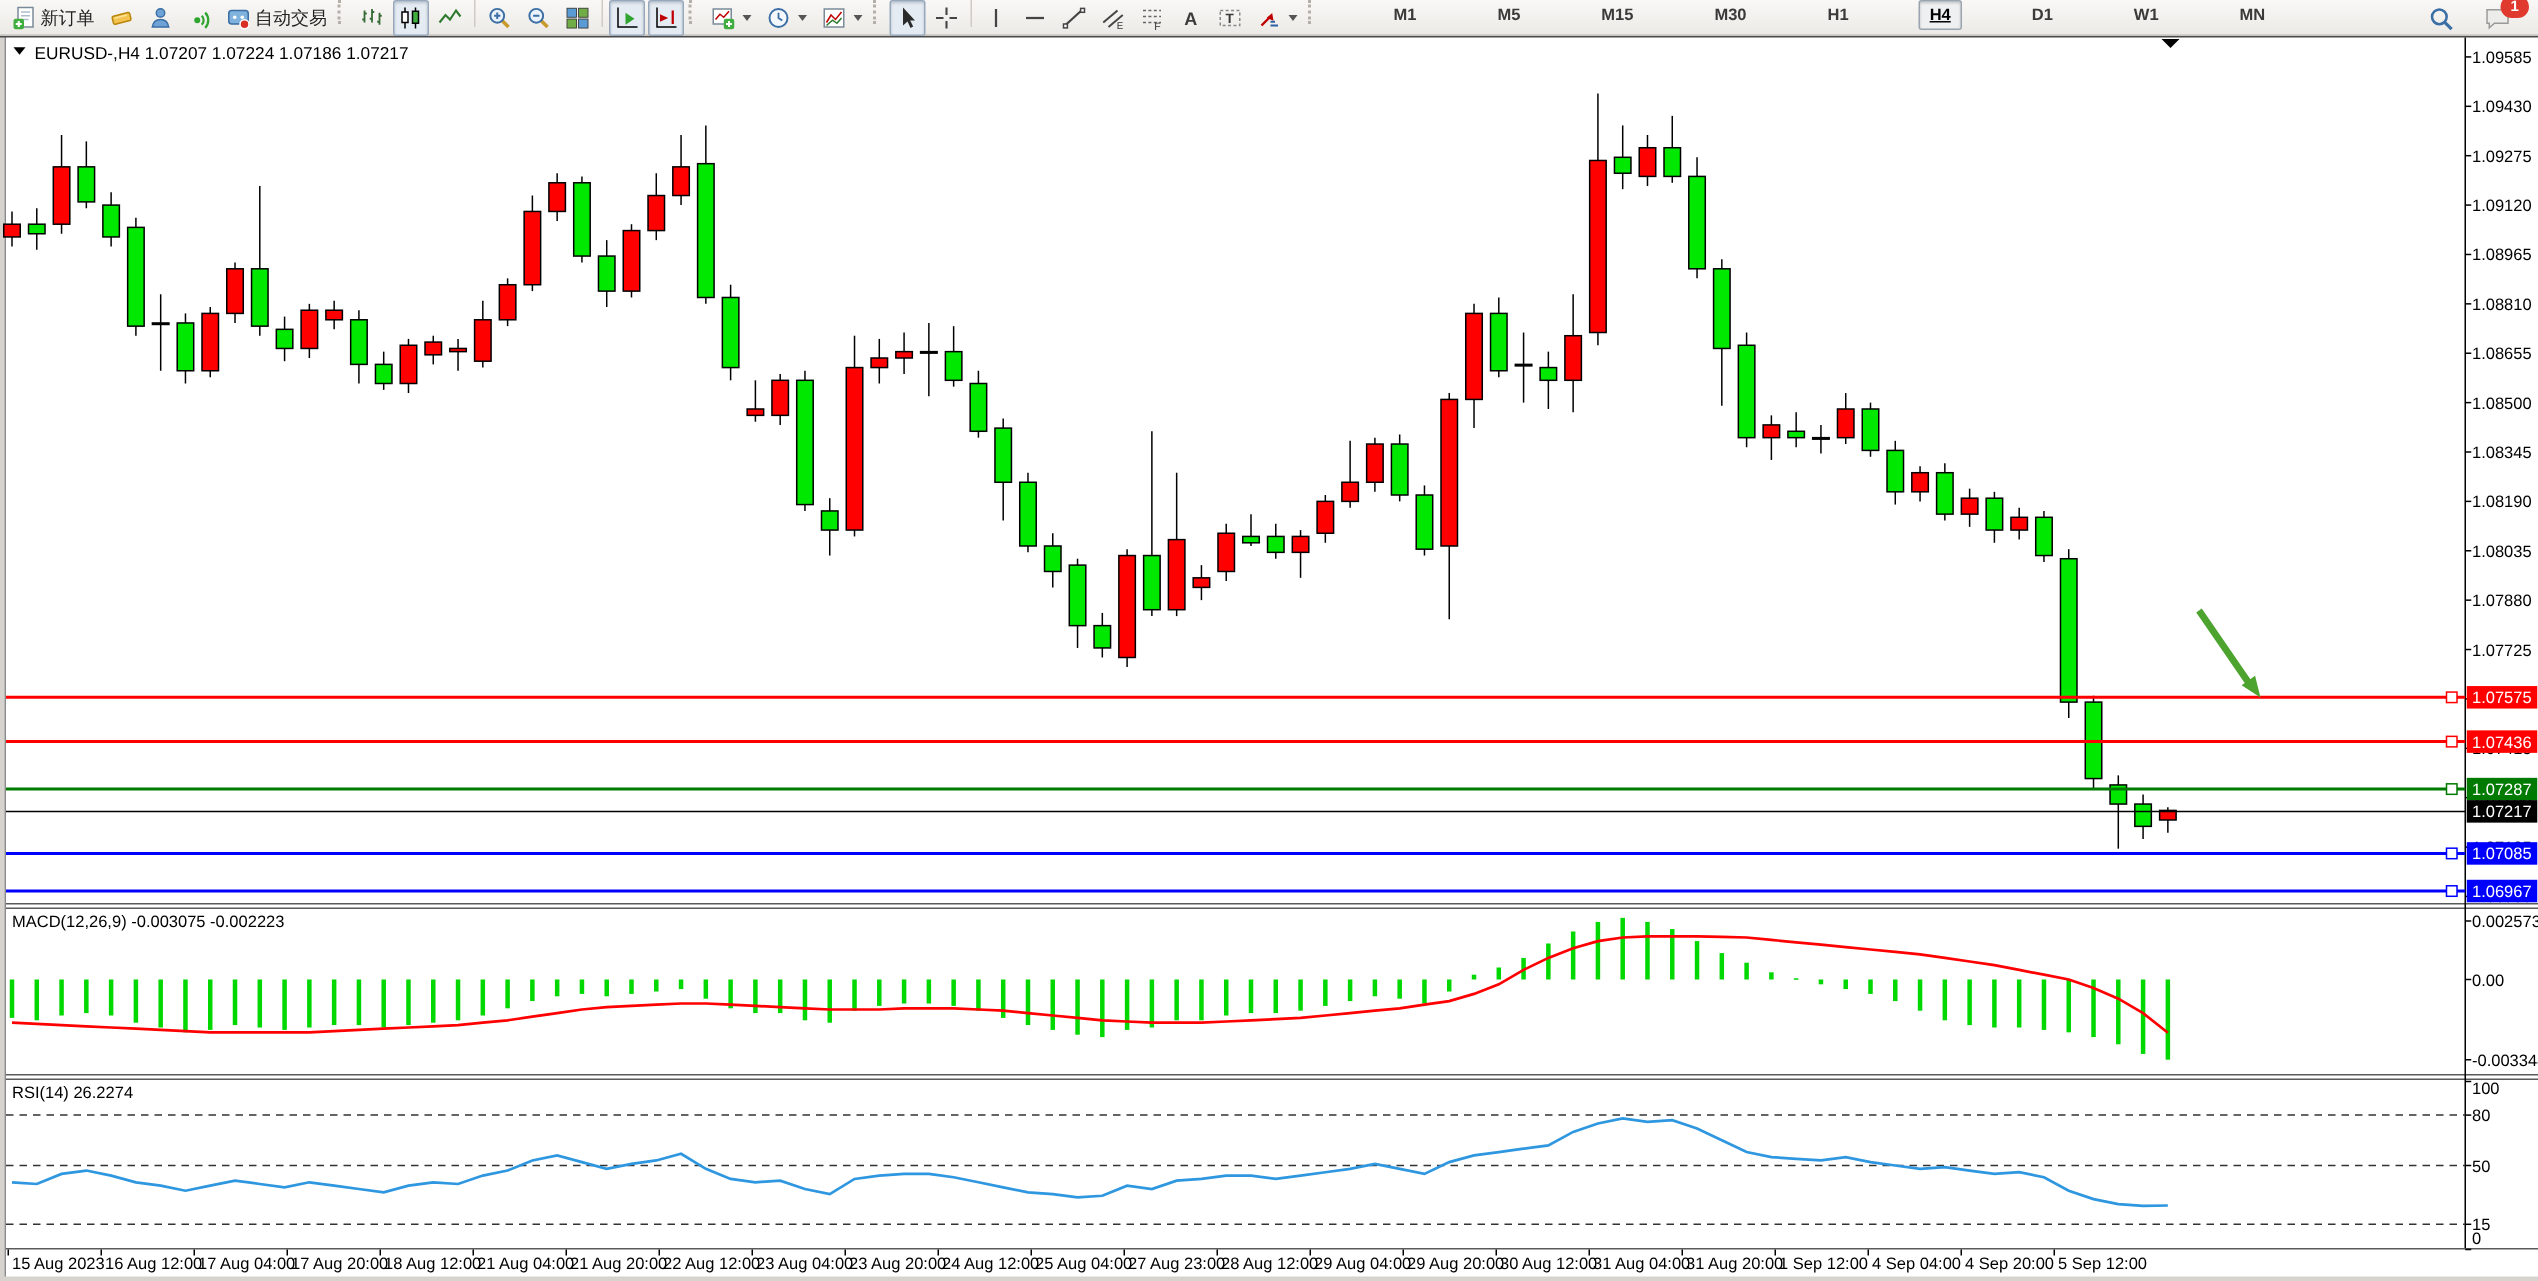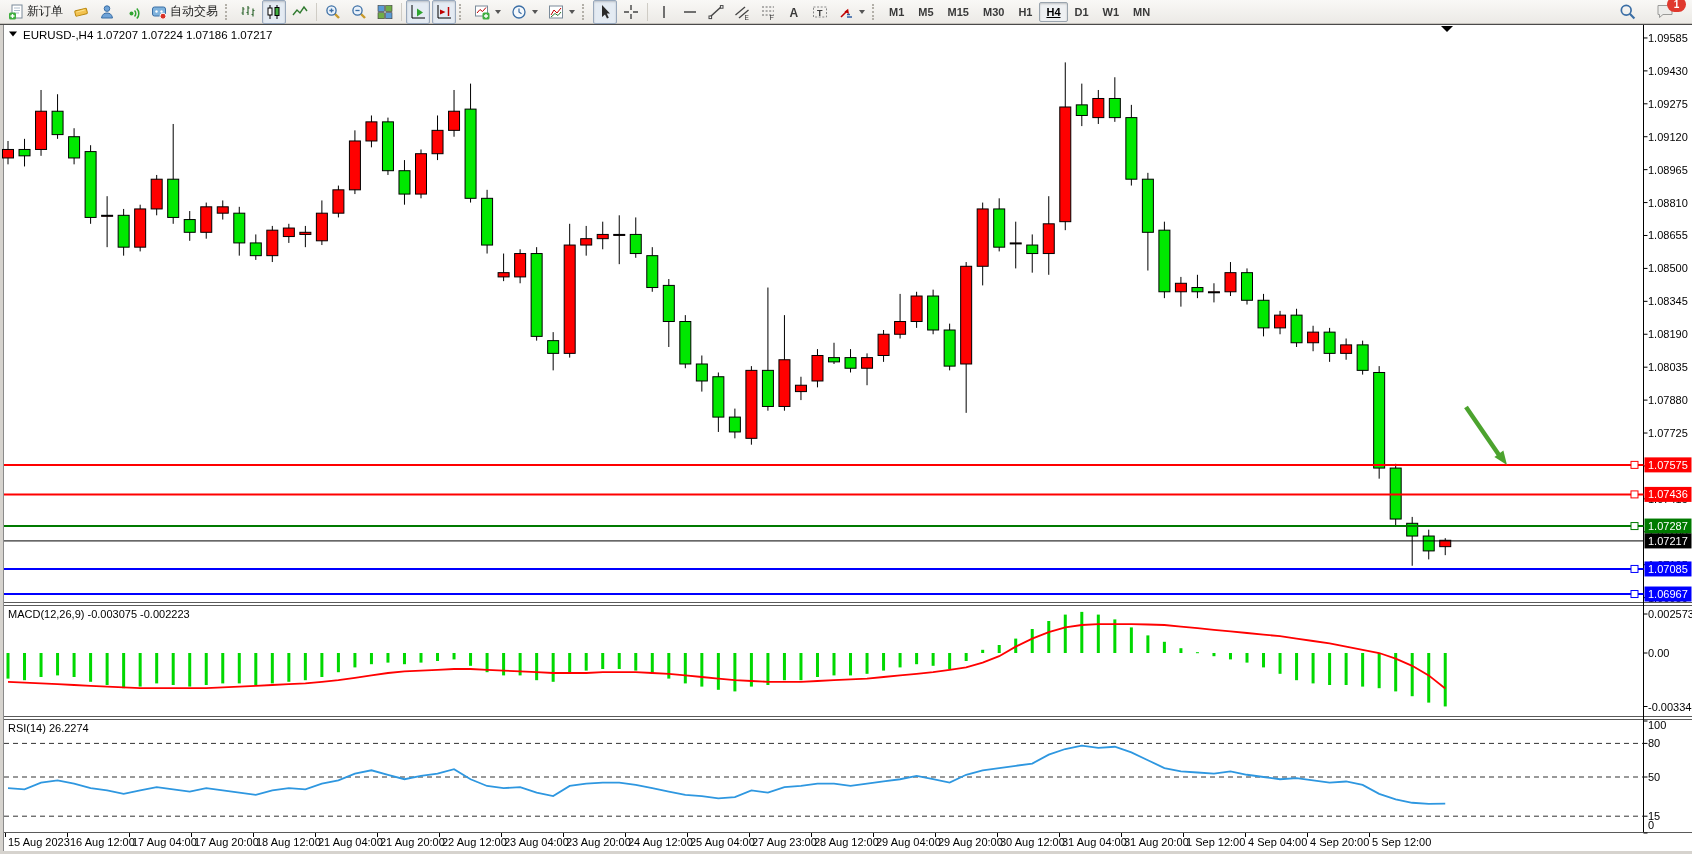--- a/index.html
+++ b/index.html
@@ -1,28 +1,28 @@
 <!DOCTYPE html>
 <html><head>
 <meta charset="utf-8">
 <style>
   html,body{margin:0;padding:0;width:1692px;height:854px;overflow:hidden;background:#d6d3ce;
     font-family:"Liberation Sans",sans-serif;-webkit-font-smoothing:antialiased;}
   .toolbar{position:absolute;top:0;left:0;width:1692px;height:24px;box-sizing:border-box;
     background:linear-gradient(#f9f8f6,#eceae6);border-bottom:1px solid #c6c3bd;
-    display:flex;align-items:center;padding:0 3px;font-size:12px;color:#222;z-index:10;}
+    display:flex;align-items:flex-start;padding:0 3px;font-size:12px;color:#222;z-index:10;}
   .tbtn{height:20px;display:flex;align-items:center;gap:3px;padding:1px 3px;margin:0 1px;
     border:1px solid transparent;border-radius:2px;cursor:default;white-space:nowrap;}
   .tbtn.active{background:#e4ebf3;border-color:#98a8bc;box-shadow:inset 0 1px 2px rgba(0,0,0,.18);}
   .tbtn svg{display:block;}
   .grip{width:4px;height:16px;border-left:2px dotted #b3b0a9;margin:0 4px 0 2px;}
   .sep{width:1px;height:18px;background:#cfccc5;margin:0 3px;}
   .caret{width:0;height:0;border-left:3px solid transparent;border-right:3px solid transparent;
     border-top:4px solid #555;margin-left:2px;}
-  .tf{font-size:11px;font-weight:bold;color:#3a3a3a;padding:3px 6px;border:1px solid transparent;border-radius:2px;}
+  .tf{font-size:11px;font-weight:bold;color:#3a3a3a;padding:3px 6px;border:1px solid transparent;border-radius:2px;margin-left:40px;}
   .tf.active{background:#eef0f2;border-color:#9aa4ae;box-shadow:inset 0 1px 2px rgba(0,0,0,.2);color:#000;text-decoration:underline;}
   .right-cluster{margin-left:auto;display:flex;align-items:center;gap:10px;padding-right:10px;}
   .notif{position:relative;}
   .badge{position:absolute;top:-4px;right:-9px;min-width:15px;height:15px;border-radius:8px;
     background:#e0392e;color:#fff;font:bold 10px/15px "Liberation Sans",sans-serif;text-align:center;padding:0 2px;}
   #chart-svg{position:absolute;top:24px;left:0;}
   text{font-family:"Liberation Sans",sans-serif;}
 </style>
 </head>
 <body>

